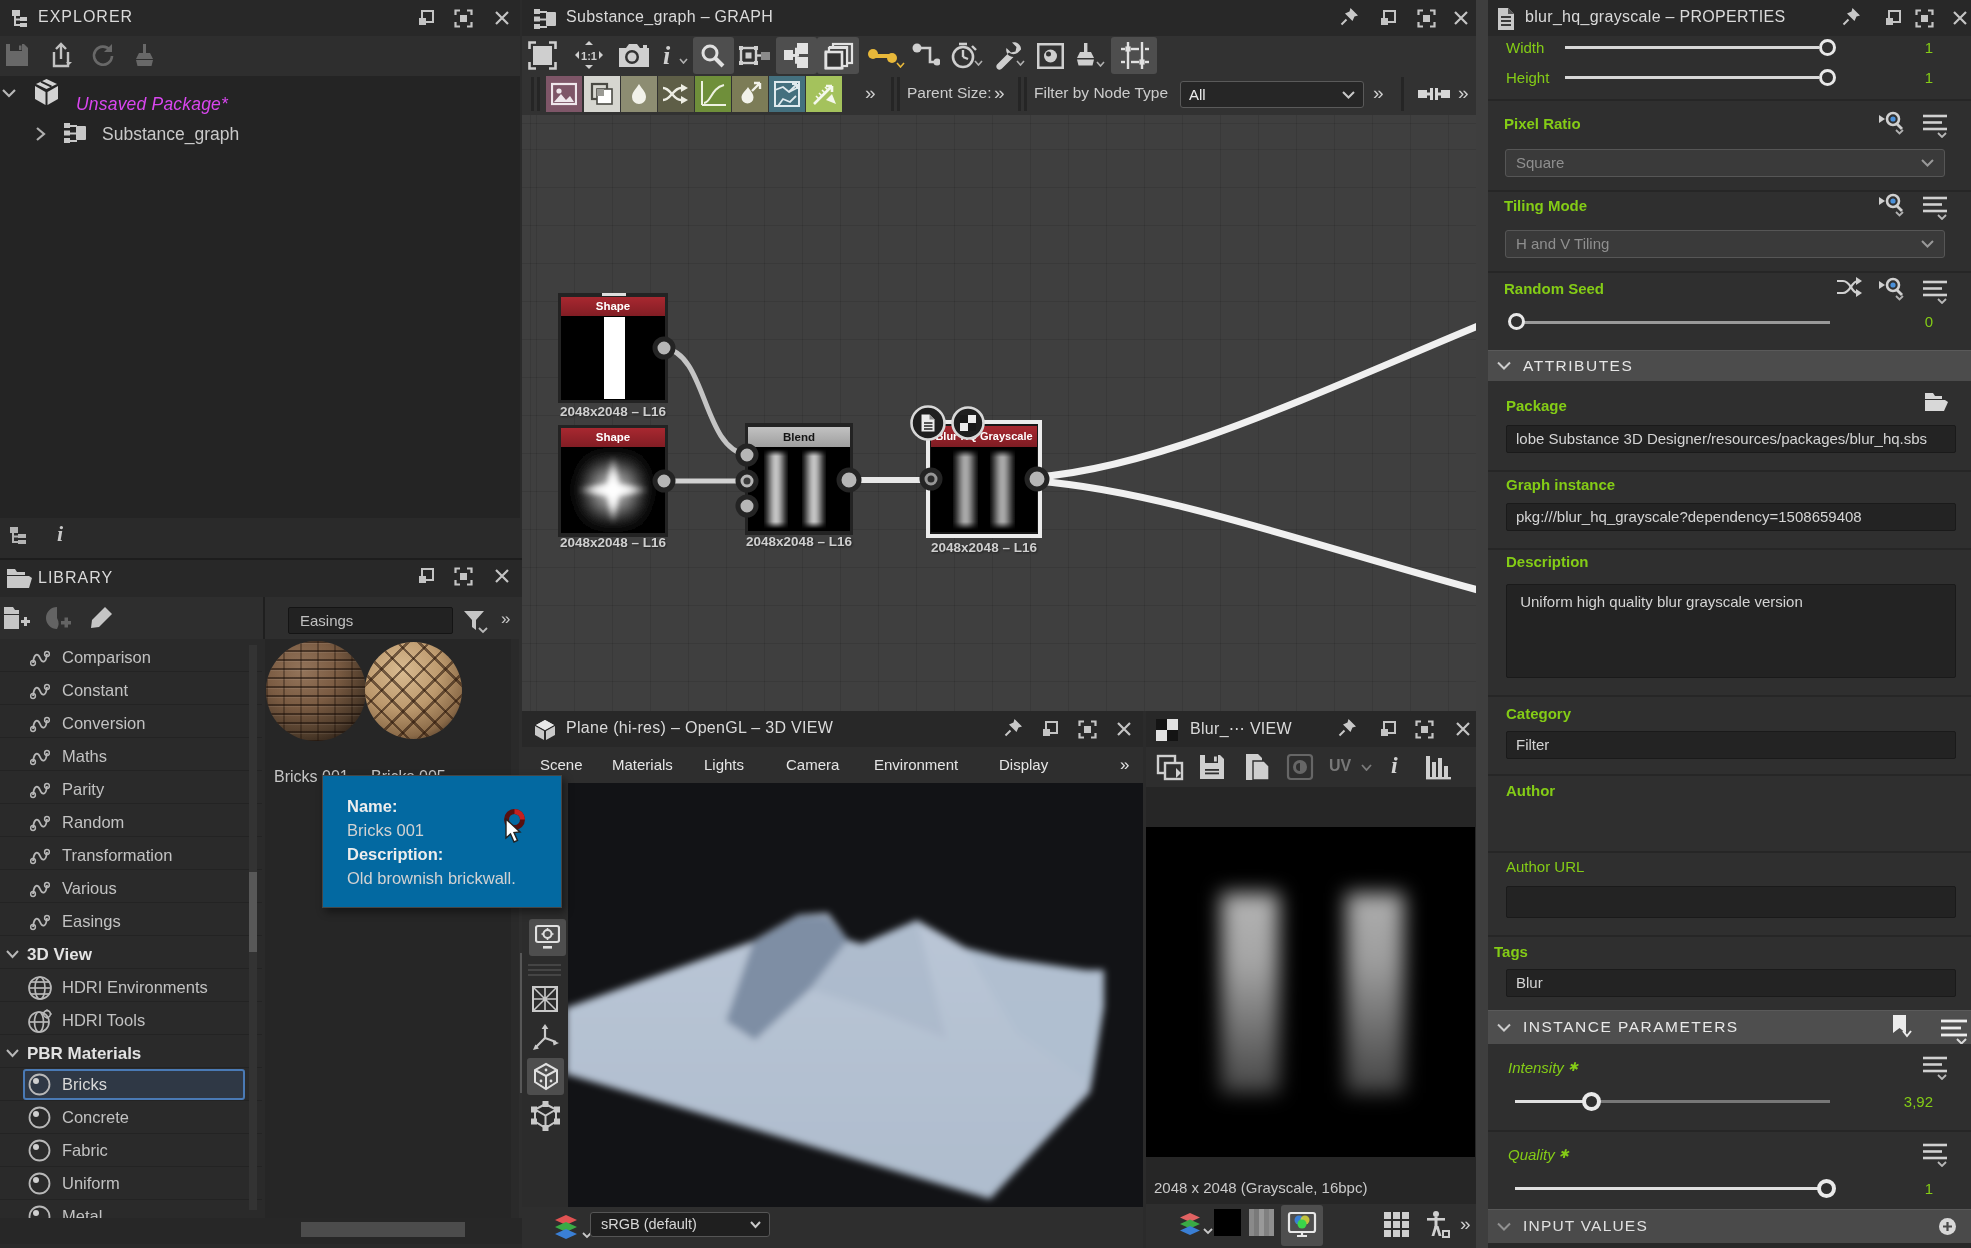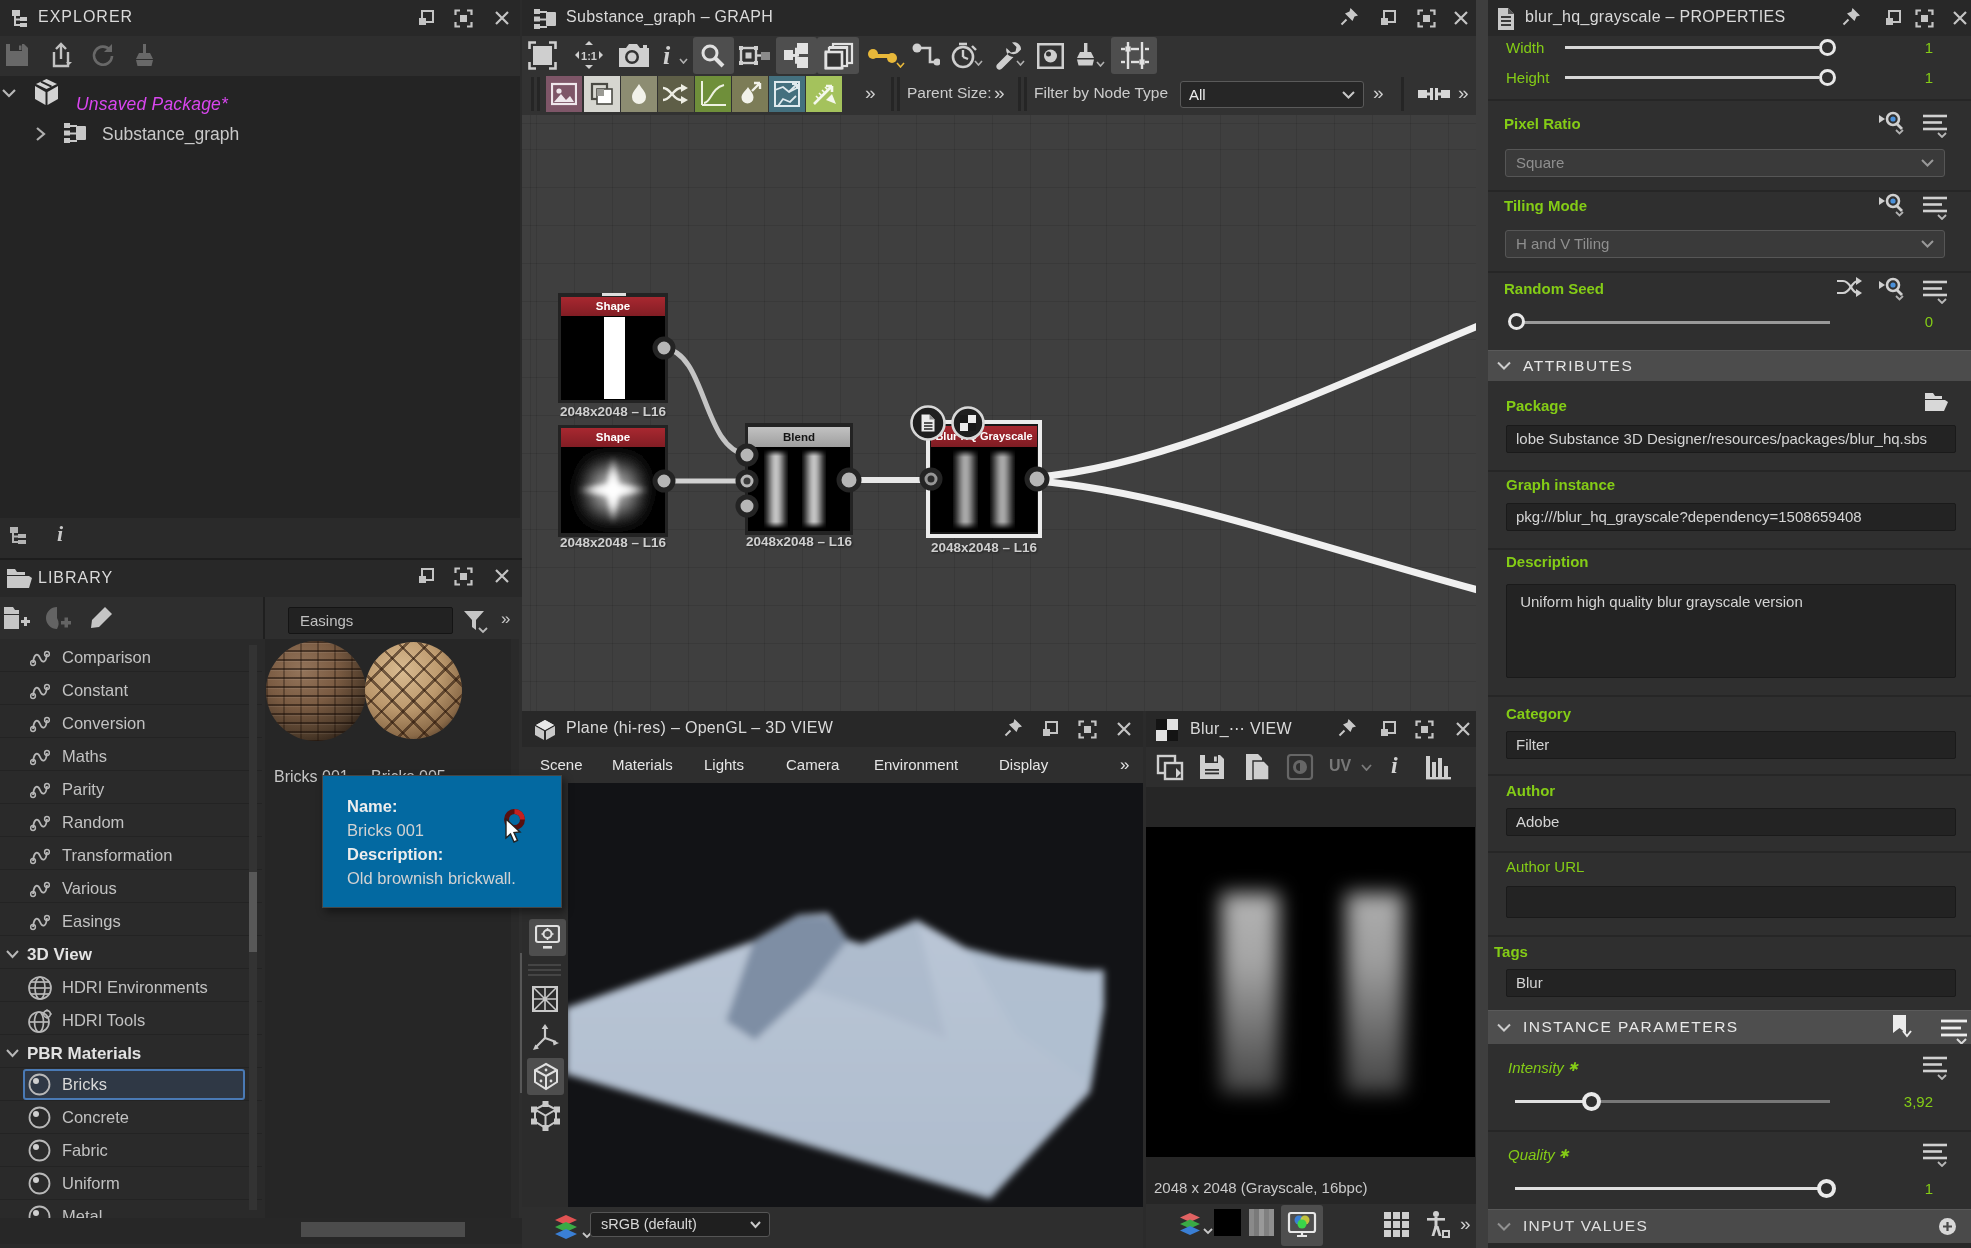--- a/index.html
+++ b/index.html
@@ -1167,21 +1167,20 @@
 
   <div class="abs lbl" style="left:18px;top:553px;font-weight:bold">Description</div>
   <div class="abs inp" style="left:18px;top:584px;width:450px;height:94px;line-height:20px;padding-top:7px">&nbsp;Uniform high quality blur grayscale version</div>
   <div class="abs" style="left:0;top:695px;width:483px;height:2px;background:#262626"></div>
 
   <div class="abs lbl" style="left:18px;top:705px;font-weight:bold">Category</div>
   <div class="abs inp" style="left:18px;top:731px;width:450px;height:28px">Filter</div>
   <div class="abs" style="left:0;top:774px;width:483px;height:2px;background:#262626"></div>
 
   <div class="abs lbl" style="left:18px;top:782px;font-weight:bold">Author</div>
-  <div class="abs inp" style="left:18px;top:808px;width:450px;height:28px">Adobe</div>
   <div class="abs" style="left:0;top:851px;width:483px;height:2px;background:#262626"></div>
 
   <div class="abs lbl" style="left:18px;top:858px;font-weight:normal">Author URL</div>
   <div class="abs inp" style="left:18px;top:886px;width:450px;height:32px"></div>
   <div class="abs" style="left:0;top:935px;width:483px;height:2px;background:#262626"></div>
 
   <div class="abs lbl" style="left:6px;top:943px;font-weight:bold">Tags</div>
   <div class="abs inp" style="left:18px;top:969px;width:450px;height:28px">Blur</div>
 
   <div class="abs" style="left:0;top:1010px;width:483px;height:34px;background:#4e4e4e;border-top:1px solid #5a5a5a"></div>

